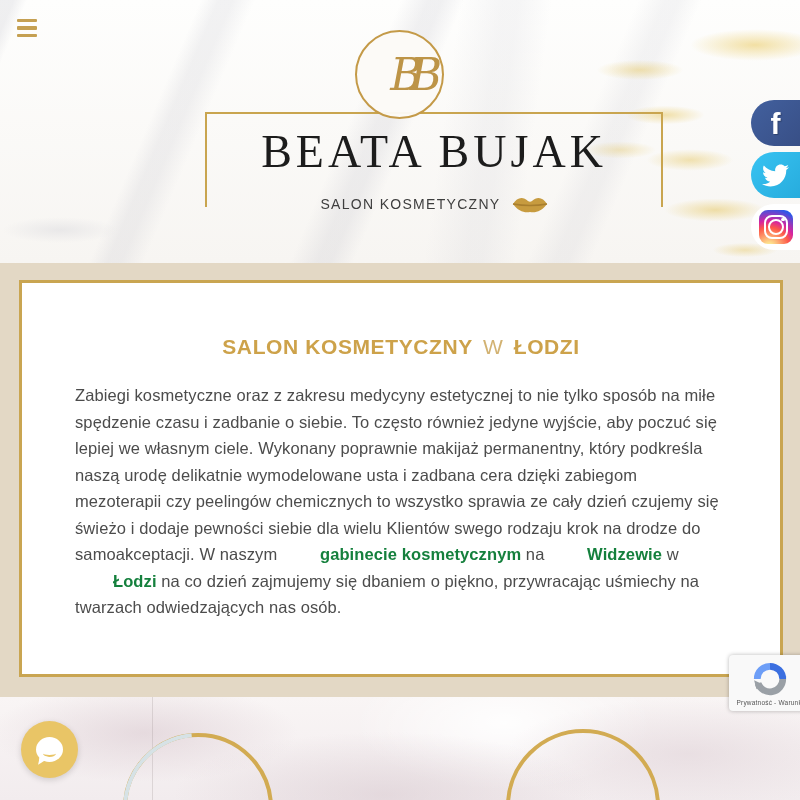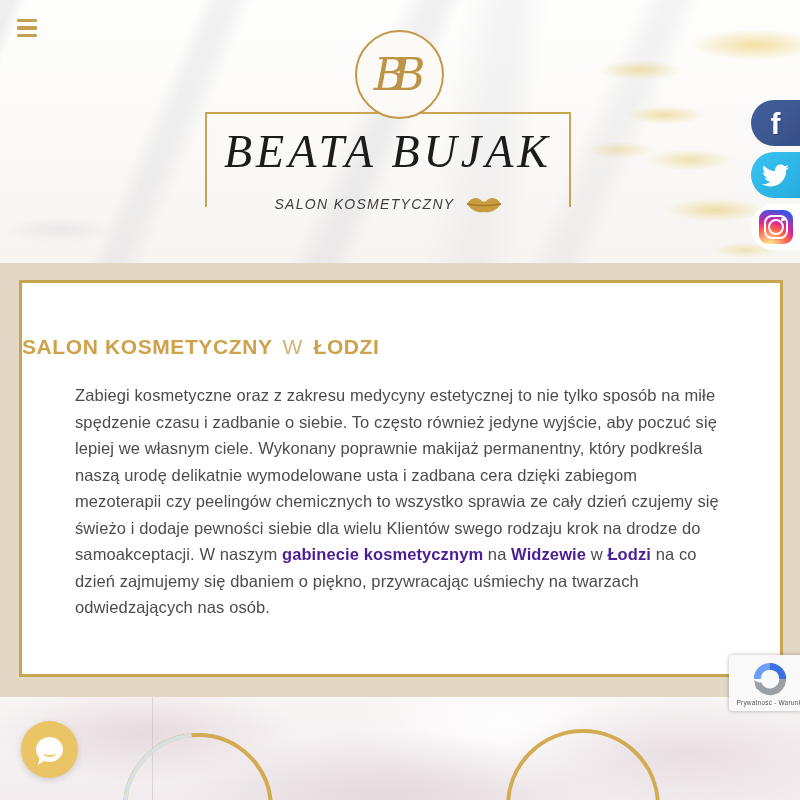--- a/index.html
+++ b/index.html
@@ -23,25 +23,25 @@
       linear-gradient(98deg, transparent 55%, rgba(183,183,195,.12) 60% 62%, transparent 66%),
       linear-gradient(#fefefd, #f7f5f2);
   }
 
   
   .hamburger { position:absolute; left:17px; top:19px; width:22px; height:18px;
     background:none; border:none; cursor:pointer; display:flex; flex-direction:column; justify-content:space-between; }
   .hamburger span { display:block; width:20px; height:3.4px; background:#c5a052; border-radius:1px; }
 
   
-  .logo-frame { position:absolute; left:205px; top:112px; width:366px; height:95px;
-    border:2px solid #c9a54f; border-bottom:none;font-style:italic; }
+  .logo-frame { position:absolute; left:205px; top:112px; width:458px; height:95px;
+    border:2px solid #c9a54f; border-bottom:none; }
   .logo-circle { position:absolute; left:355px; top:30px; width:89px; height:89px;
     border:2px solid #c49a48; border-radius:50%; background:rgba(252,250,247,.96);
-    display:flex; align-items:center; justify-content:center; z-index:2; }
+    display:flex; align-items:center; justify-content:flex-end; z-index:2; }
   .logo-bb { font-family:"DejaVu Serif", serif; font-style:italic; font-size:44px;
     color:#bd9447; letter-spacing:-13px; padding-right:13px; line-height:1; }
   .logo-name { font-family:"Liberation Serif", serif; font-weight:400; font-size:46px;
     letter-spacing:4px; color:#1c1c1c; text-align:center; margin-top:11px; white-space:nowrap; }
   .logo-tagline { position:absolute; left:0; bottom:-7px; width:100%;
     display:flex; align-items:center; justify-content:center; gap:11px;
     font-size:14px; letter-spacing:1.3px; color:#3e3e3e; white-space:nowrap; }
   .lips { width:36px; height:20px; flex:0 0 auto; }
 
   
@@ -57,26 +57,26 @@
     background:radial-gradient(circle at 30% 110%, #fdf497 0%, #fdf497 5%, #fd5949 45%, #d6249f 60%, #285AEB 90%); }
   .ig-glyph::before { content:""; position:absolute; inset:5px; border:2.5px solid #fff; border-radius:8px; }
   .ig-glyph::after { content:""; position:absolute; width:12px; height:12px; border:2.5px solid #fff;
     border-radius:50%; top:50%; left:50%; transform:translate(-50%,-50%); }
   .ig-dot { position:absolute; width:3.5px; height:3.5px; background:#fff; border-radius:50%; top:7.5px; right:8px; }
 
   
   .band { position:absolute; left:0; top:263px; width:800px; height:434px; background:#e3d8c5; }
   .card { position:absolute; left:19px; top:17px; width:764px; height:397px;
     background:#fff; border:3px solid #c9a551; overflow:hidden; }
-  .card h2 { margin-top:52px; text-align:left; font-size:21px; letter-spacing:.6px;
+  .card h2 { margin-top:52px; text-align:center; font-size:21px; letter-spacing:.6px;
     font-weight:bold; color:#cda24a; white-space:nowrap; }
   .card h2 .light { font-weight:400; color:#d2b272; padding:0 4px; }
   .card p { width:652px; margin:23px auto 0; font-size:16.5px; line-height:26.5px;
     color:#4c4c4c; letter-spacing:.1px; }
-  .card p b { color:#4c1d95; }
+  .card p b { color:#15803d;margin-left:38px; }
 
   
   .bottom { position:absolute; left:0; top:697px; width:800px; height:103px; overflow:hidden;
     background:
       radial-gradient(220px 70px at 18% 35%, rgba(216,199,206,.55), transparent 70%),
       radial-gradient(300px 90px at 48% 95%, rgba(210,193,200,.45), transparent 70%),
       radial-gradient(260px 80px at 86% 55%, rgba(221,206,212,.50), transparent 70%),
       radial-gradient(200px 90px at 63% 25%, rgba(255,255,255,.9), transparent 75%),
       linear-gradient(#f9f5f5,#f2ecee);
   }

